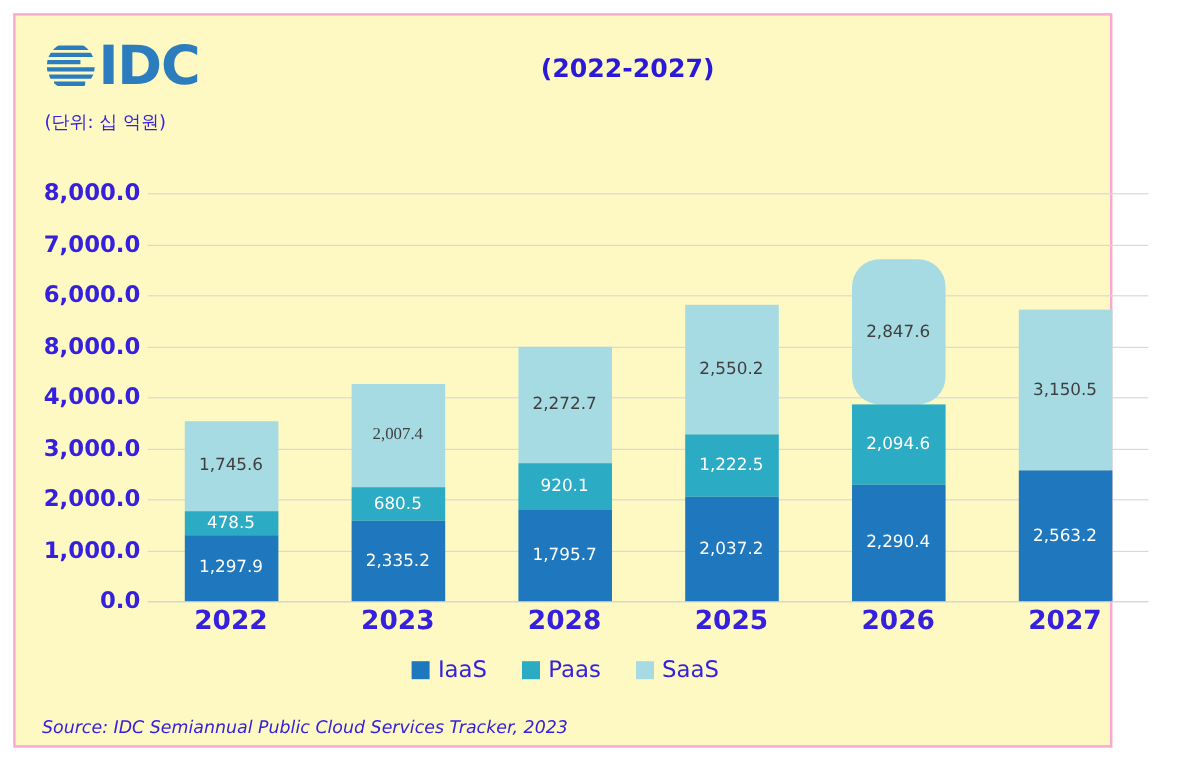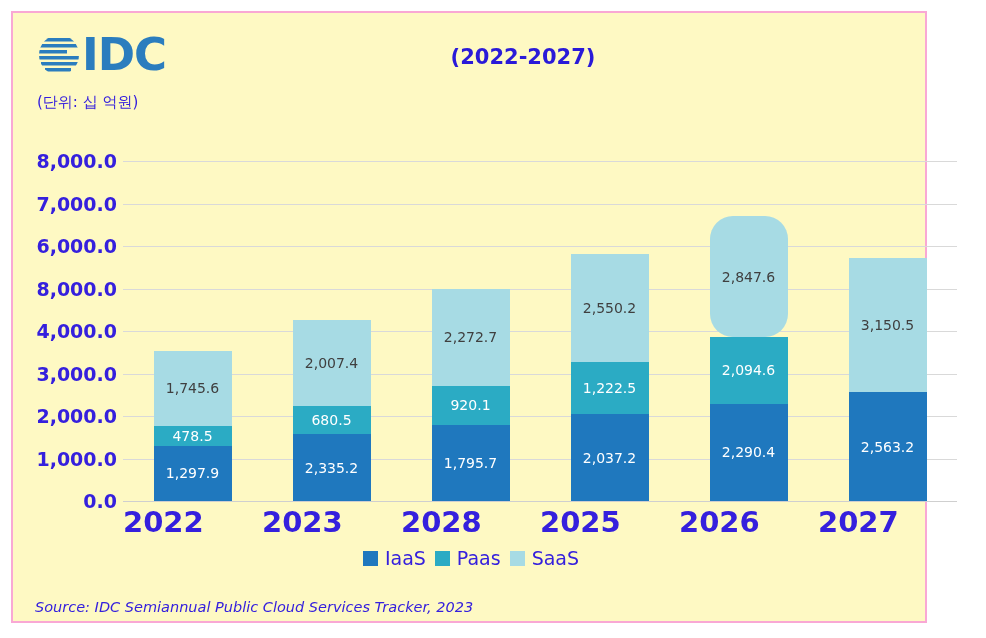--- a/index.html
+++ b/index.html
@@ -167,37 +167,37 @@
 
   #x-axis {
     position: absolute;
     left: 96px;
     right: 0;
     top: 344px;
     display: flex;
   }
   .xtick {
     flex: 1 1 0;
-    text-align: left;
-    font-family: "DejaVu Sans", sans-serif;
-    font-size: 29px;
+    text-align: center;
+    font-family: "DejaVu Sans", sans-serif;
+    font-size: 22px;
     font-weight: bold;
     color: #3520dd;
   }
 
   
   #legend {
     position: absolute;
     left: 4px;
     right: 0;
     top: 534px;
     display: flex;
     justify-content: center;
     align-items: center;
-    gap: 9px;
+    gap: 29px;
     text-align: right;
   }
   .legend-item {
     display: flex;
     align-items: center;
     gap: 7px;
   }
   .legend-swatch {
     width: 15px;
     height: 15px;
@@ -284,21 +284,21 @@
               <div class="seg seg-paas" style="height: 20.3362px;">
                 <span>478.5</span>
               </div>
               <div class="seg seg-iaas" style="height: 55.1608px;">
                 <span>1,297.9</span>
               </div>
             </div>
           </div>
           <div class="bar-col">
             <div class="bar">
-              <div class="seg seg-saas" style="height: 85.3145px;">
+              <div class="seg seg-saas" style="height: 85.3145px; font-family: Liberation Serif, serif;">
                 <span>2,007.4</span>
               </div>
               <div class="seg seg-paas" style="height: 28.9213px;">
                 <span>680.5</span>
               </div>
               <div class="seg seg-iaas" style="height: 66.5975px;">
                 <span>2,335.2</span>
               </div>
             </div>
           </div>

